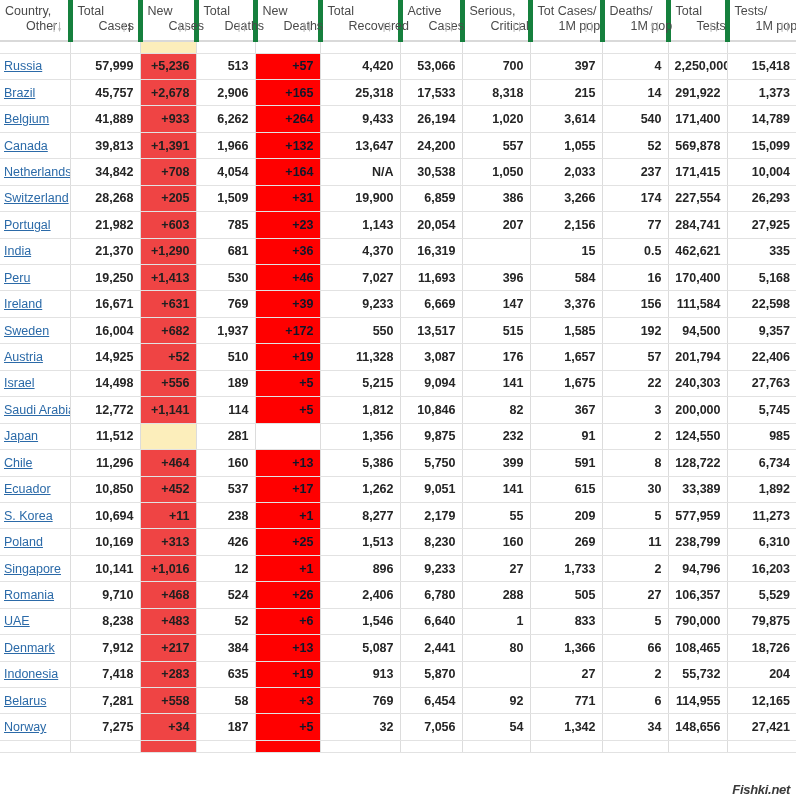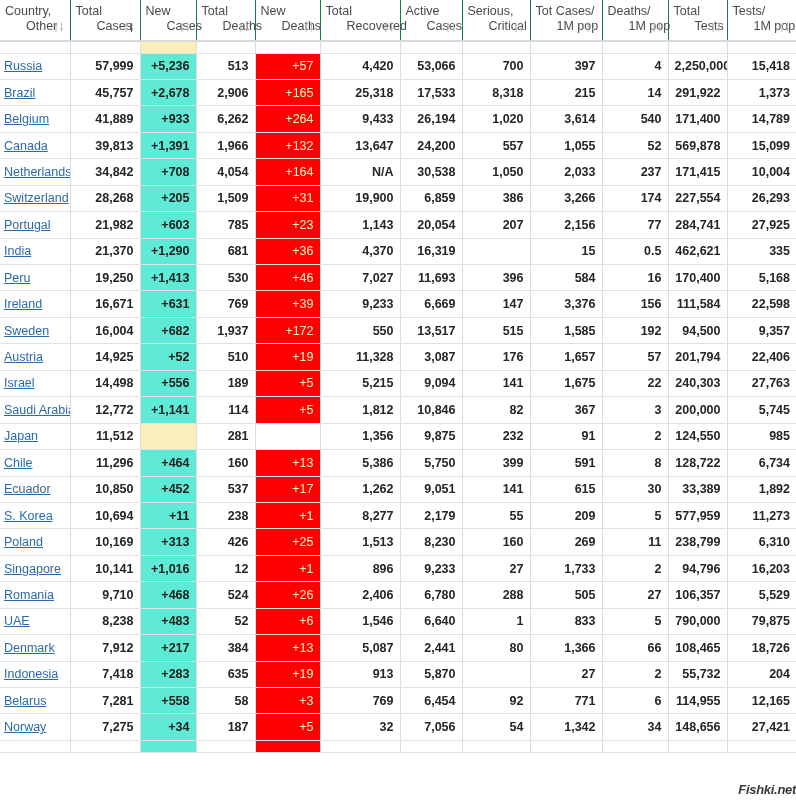--- a/index.html
+++ b/index.html
@@ -26,21 +26,21 @@
   table.cov {
     width: 796px;
     border-collapse: collapse;
     table-layout: fixed;
     font-size: 12.5px;
   }
 
   
   thead th {
     background: #ffffff;
-    border-right: 1px solid #15803d;
+    border-right: 5px solid #15803d;
     border-bottom: 2px solid #d9d9d9;
     vertical-align: bottom;
     padding: 4px 5px 6px 5px;
     font-weight: normal;
     color: #4a4a4a;
     font-size: 12.5px;
     line-height: 15px;
     text-align: left;
     height: 34px;
     box-sizing: border-box;
@@ -96,42 +96,42 @@
     text-align: left;
     padding-left: 4px;
   }
   td.country a {
     color: #2b6aa8;
     text-decoration: underline;
     font-size: 12.5px;
   }
 
   td.newcases {
-    background: #5eead4;
+    background: #ef4444;
     font-weight: bold;
     color: #202020;
   }
   td.newcases.empty { background: #fceebb; }
 
   td.newdeaths {
     background: #ff0000;
-    color: #fef9c3;
-    font-weight: normal;
+    color: #0f172a;
+    font-weight: bold;
   }
   td.newdeaths.empty { background: #ffffff; }
 
   td.numval { font-weight: bold; }
 
   
   tr.clipped td { height: 12px; }
 
   
   #watermark {
     position: absolute;
-    right: 0;
+    right: 6px;
     bottom: 3px;
     font-family: "Liberation Sans", sans-serif;
     font-size: 13px;
     font-weight: bold;
     font-style: italic;
     color: #3a3a3a;
     letter-spacing: -0.3px;
     text-shadow:
        1px 0 0 #ffffff, -1px 0 0 #ffffff,
        0 1px 0 #ffffff, 0 -1px 0 #ffffff,

